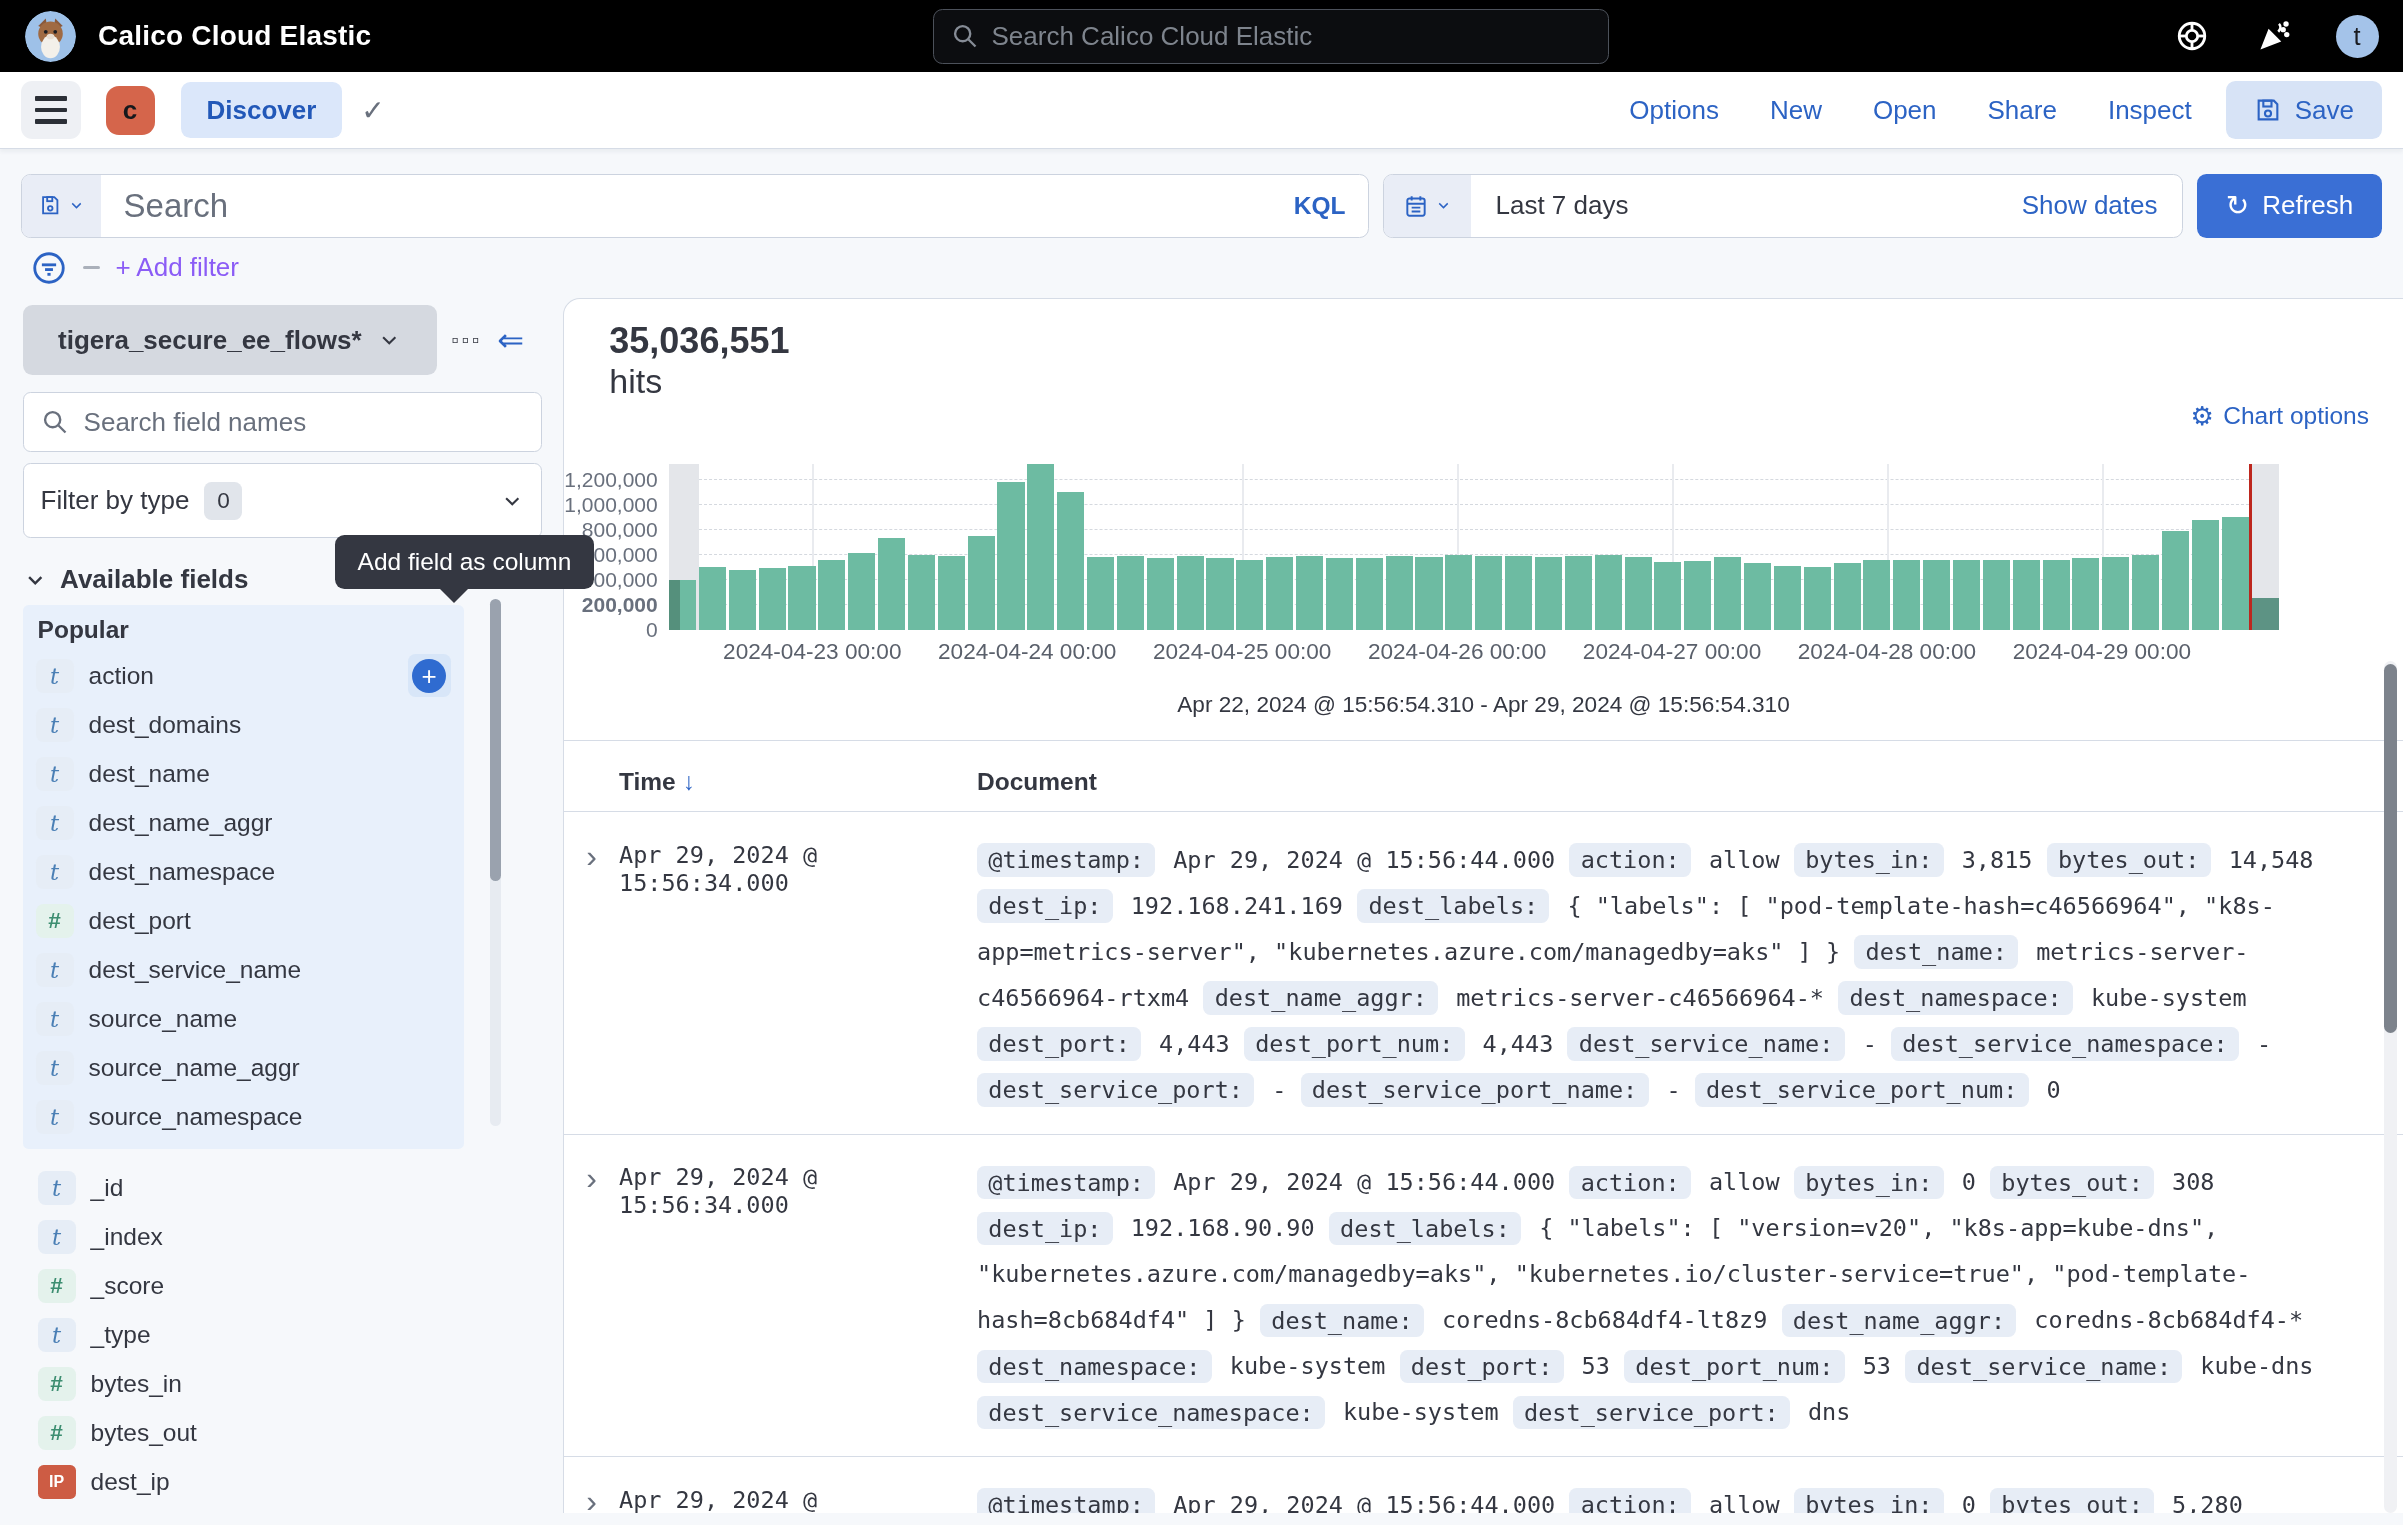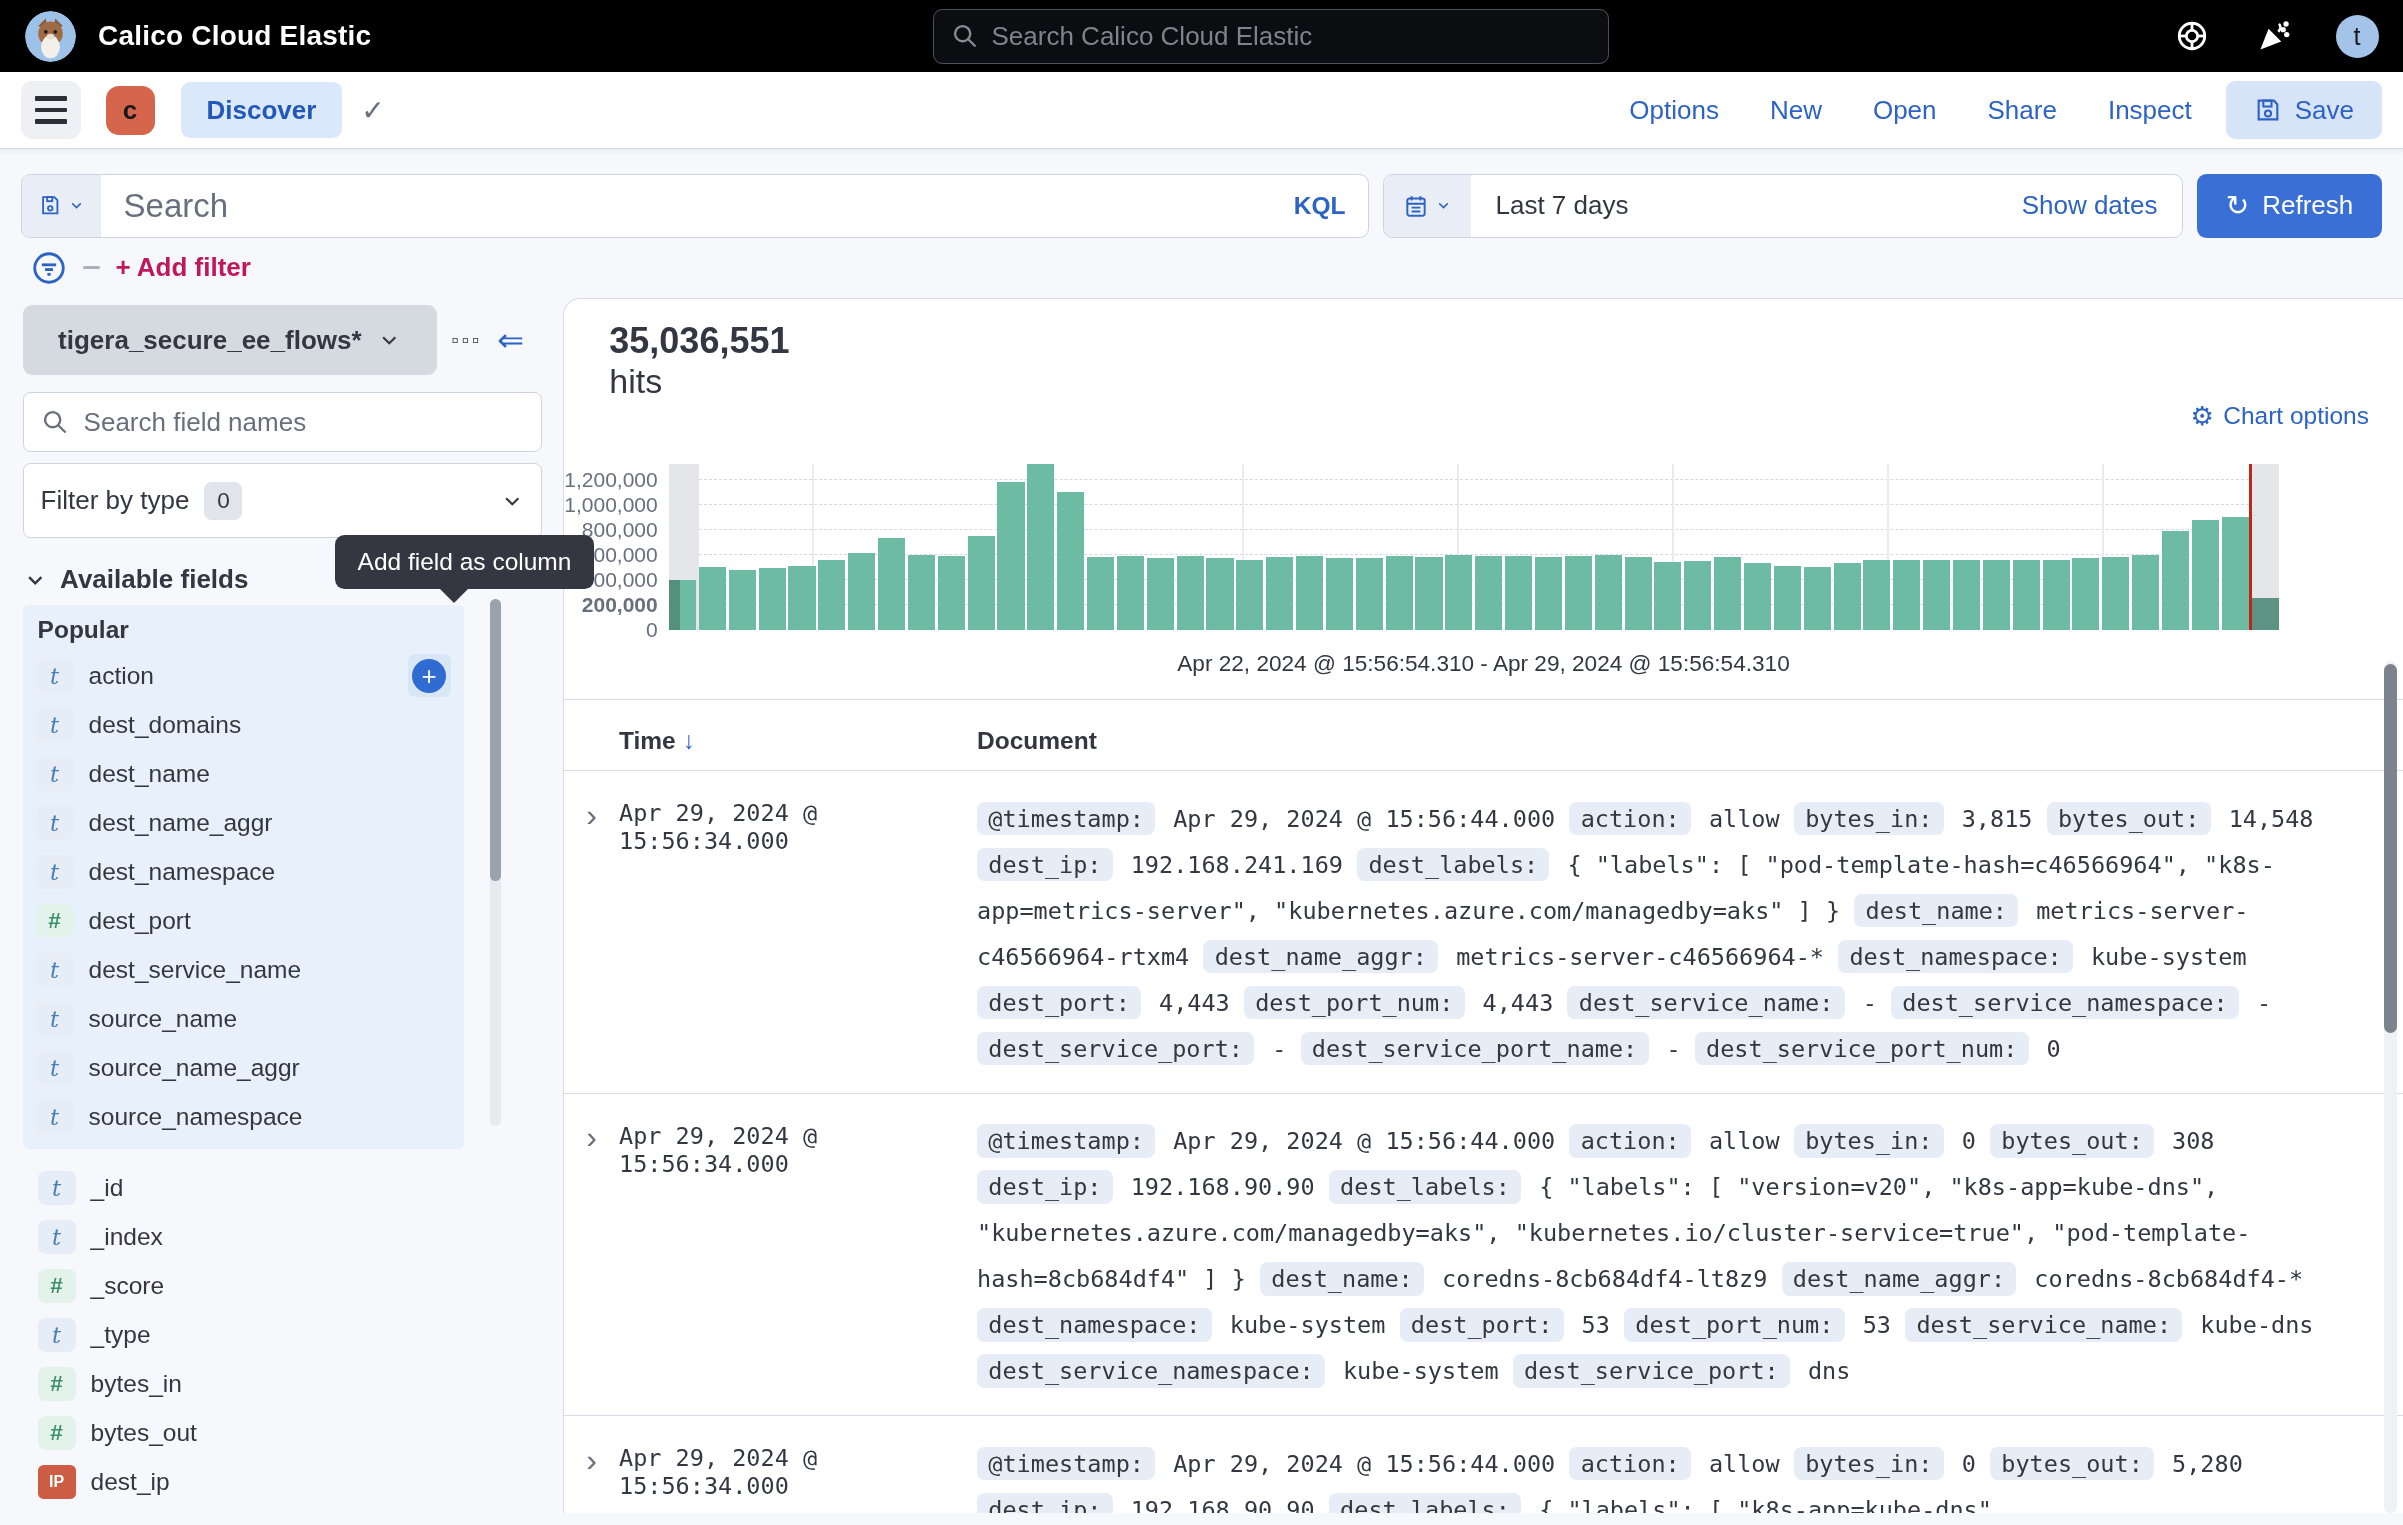--- a/index.html
+++ b/index.html
@@ -57,21 +57,21 @@
     gap:5.6px; color:#2c63c4; cursor:pointer; }
   .dp-addon svg { width:26px; height:26px; }
   .dp-text { font-size:26px; color:#343741; padding-left:24.5px; }
   .showdates { margin-left:auto; color:#2c63c4; font-size:26px; padding-right:24.5px; cursor:pointer; }
   .refresh-btn { width:185px; height:64px; background:#3a6fd5; border-radius:9.4px; color:#fff;
     display:flex; align-items:center; justify-content:center; gap:13px; font-size:26px; cursor:pointer; }
   .refresh-btn .rico { font-size:28px; }
   .filterrow { height:60px; display:flex; align-items:center; gap:15px; padding-left:9.4px; }
   .filter-ico { width:38px; height:38px; color:#2c63c4; }
   .filter-dash { width:17px; height:3.8px; background:#aab0ba; border-radius:1.9px; }
-  .addfilter { color:#be185d; font-size:26px; cursor:pointer;font-weight:bold; }
+  .addfilter { color:#8b5cf6; font-size:26px; cursor:pointer; }
 
   
   .content { display:flex; height:1215px; }
   .sidebar { width:563px; position:relative; padding:7.5px 21px 0 22.6px; flex:0 0 auto; }
   .idx-row { display:flex; align-items:center; gap:15px; }
   .idx-pill { width:414px; height:70px; background:#d5d9e0; border-radius:9.4px; display:flex; align-items:center;
     justify-content:center; gap:15px; cursor:pointer; }
   .idx-pill b { font-size:26px; color:#343741; }
   .idx-pill svg { width:24.5px; height:24.5px; color:#343741; }
   .idx-dots { font-size:21px; letter-spacing:2.8px; color:#343741; cursor:pointer; }
@@ -481,20 +481,29 @@
         </div>
       <div></div>
     <div class="ylabel" style="bottom: 0%;">0</div>
         <div class="ylabel" style="bottom: 15.0376%; font-weight: bold;">200,000</div>
         <div class="ylabel" style="bottom: 30.0752%;">400,000</div>
         <div class="ylabel" style="bottom: 45.1128%;">600,000</div>
         <div class="ylabel" style="bottom: 60.1504%;">800,000</div>
         <div class="ylabel" style="bottom: 75.188%;">1,000,000</div>
         <div class="ylabel" style="bottom: 90.2256%;">1,200,000</div>
       </div>
+    <div class="xaxis">
+        <div class="xlabel" style="left: 8.9%;">2024-04-23 00:00</div>
+        <div class="xlabel" style="left: 22.25%;">2024-04-24 00:00</div>
+        <div class="xlabel" style="left: 35.6%;">2024-04-25 00:00</div>
+        <div class="xlabel" style="left: 48.95%;">2024-04-26 00:00</div>
+        <div class="xlabel" style="left: 62.3%;">2024-04-27 00:00</div>
+        <div class="xlabel" style="left: 75.65%;">2024-04-28 00:00</div>
+        <div class="xlabel" style="left: 89%;">2024-04-29 00:00</div>
+      </div>
     <div class="caption">Apr 22, 2024 @ 15:56:54.310 - Apr 29, 2024 @ 15:56:54.310</div>
     <div class="chart-divider"></div>
 
     <div class="thead">
       <span class="th-time"><span>Time</span> <span class="arr">↓</span></span>
       <span class="th-doc">Document</span>
     </div>
     <div>
         <div class="doc-row">
           <span class="caret">›</span>

